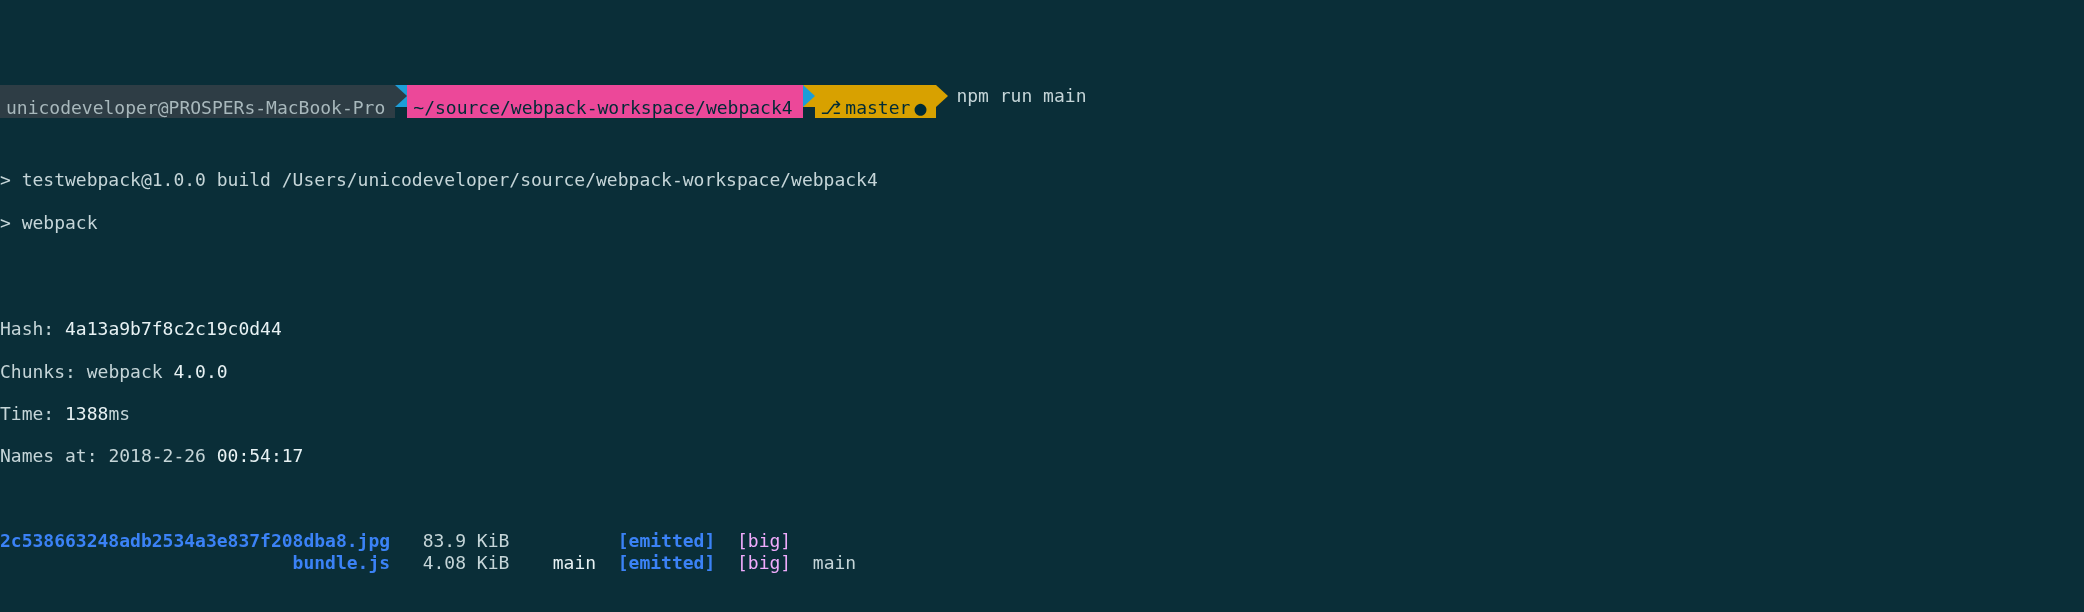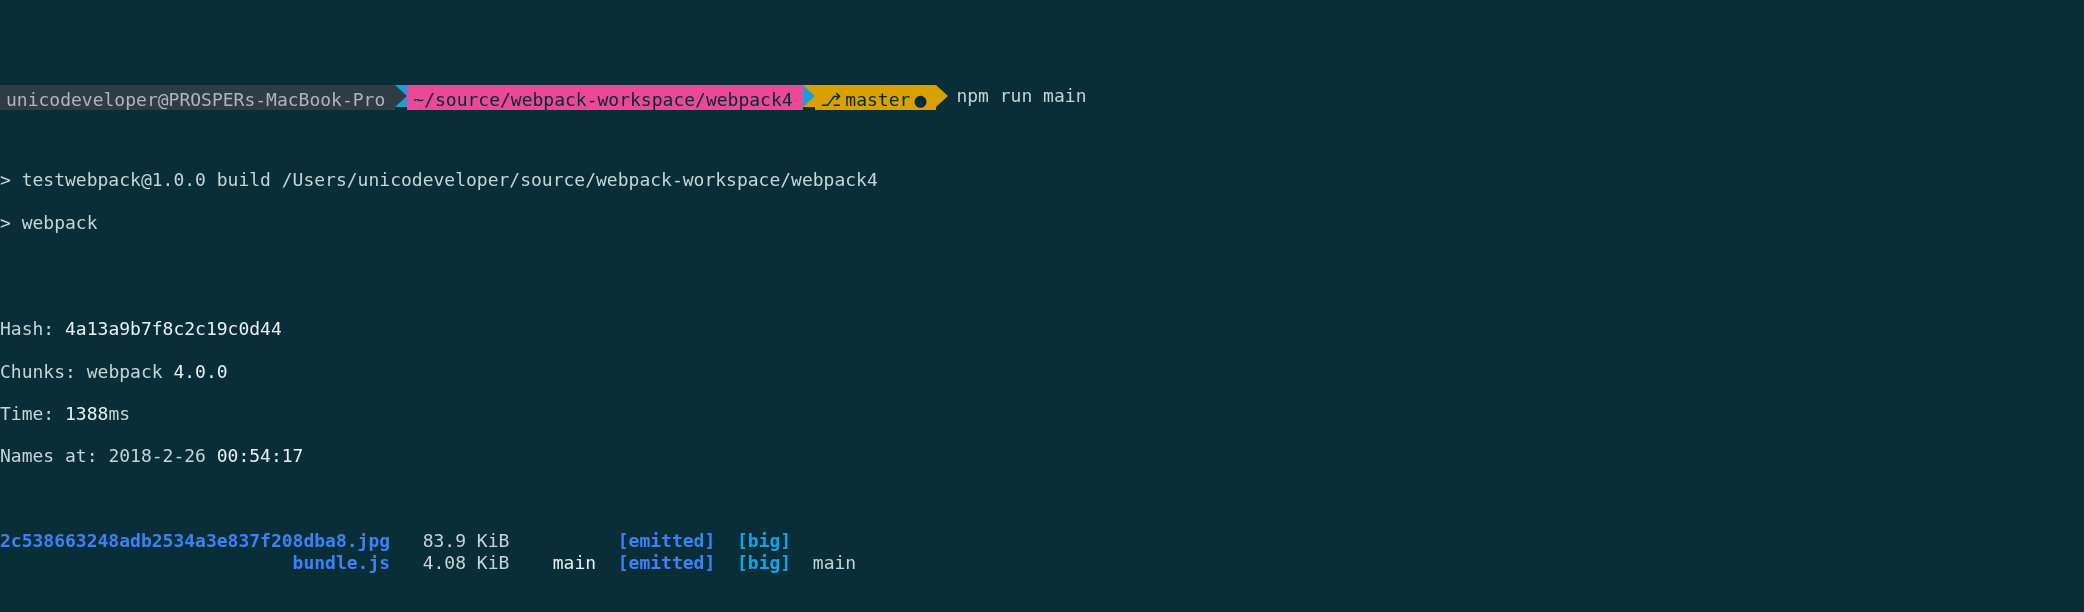--- a/index.html
+++ b/index.html
@@ -17,21 +17,21 @@
     display: flex;
     flex-wrap: wrap;
     align-items: stretch;
     height: 22px;
     margin-bottom: 20px;
     white-space: pre;
   }
   .seg {
     display: inline-flex;
     align-items: center;
-    padding: 4px 10px 0 6px;
+    padding: 12px 10px 0 6px;
     position: relative;
   }
   .seg-host { background:#2e3d45; color:#a8b8bc; }
   .seg-path { background:#ec4899; color:#002b36; }
   .seg-branch { background:#d8a100; color:#002b36; }
   .arrow {
     width: 0; height: 0;
     border-top: 11px solid transparent;
     border-bottom: 11px solid transparent;
     display: inline-block;
@@ -39,21 +39,21 @@
   }
   .arrow-host-into-path { border-left: 12px solid #2e3d45; background:#1d9dd8; }
   .arrow-path-into-branch { border-left: 12px solid #1d9dd8; background:#d8a100; }
   .arrow-branch-into-bg { border-left: 12px solid #d8a100; background:transparent; }
   .cmd { padding-left: 8px; color:#c5d5d8; }
   .icon { padding-right:4px; }
   .dot { color:#002b36; font-size:20px; line-height:0; padding-left:4px; }
 
   .bold { font-weight: normal; color:#e8f2f4; }
   .green-bold { color:#3b82f6; font-weight:bold; }
-  .yellow-bold { color:#0ea5e9; font-weight:bold; }
+  .yellow-bold { color:#f0abfc; font-weight:normal; }
   .row { display:block; }
   .table { display:block; }
 </style>
 </head>
 <body>
 
 
 
 <div class="prompt-line">
   <span class="seg seg-host"><span>unicodeveloper@PROSPERs-MacBook-Pro</span></span>

